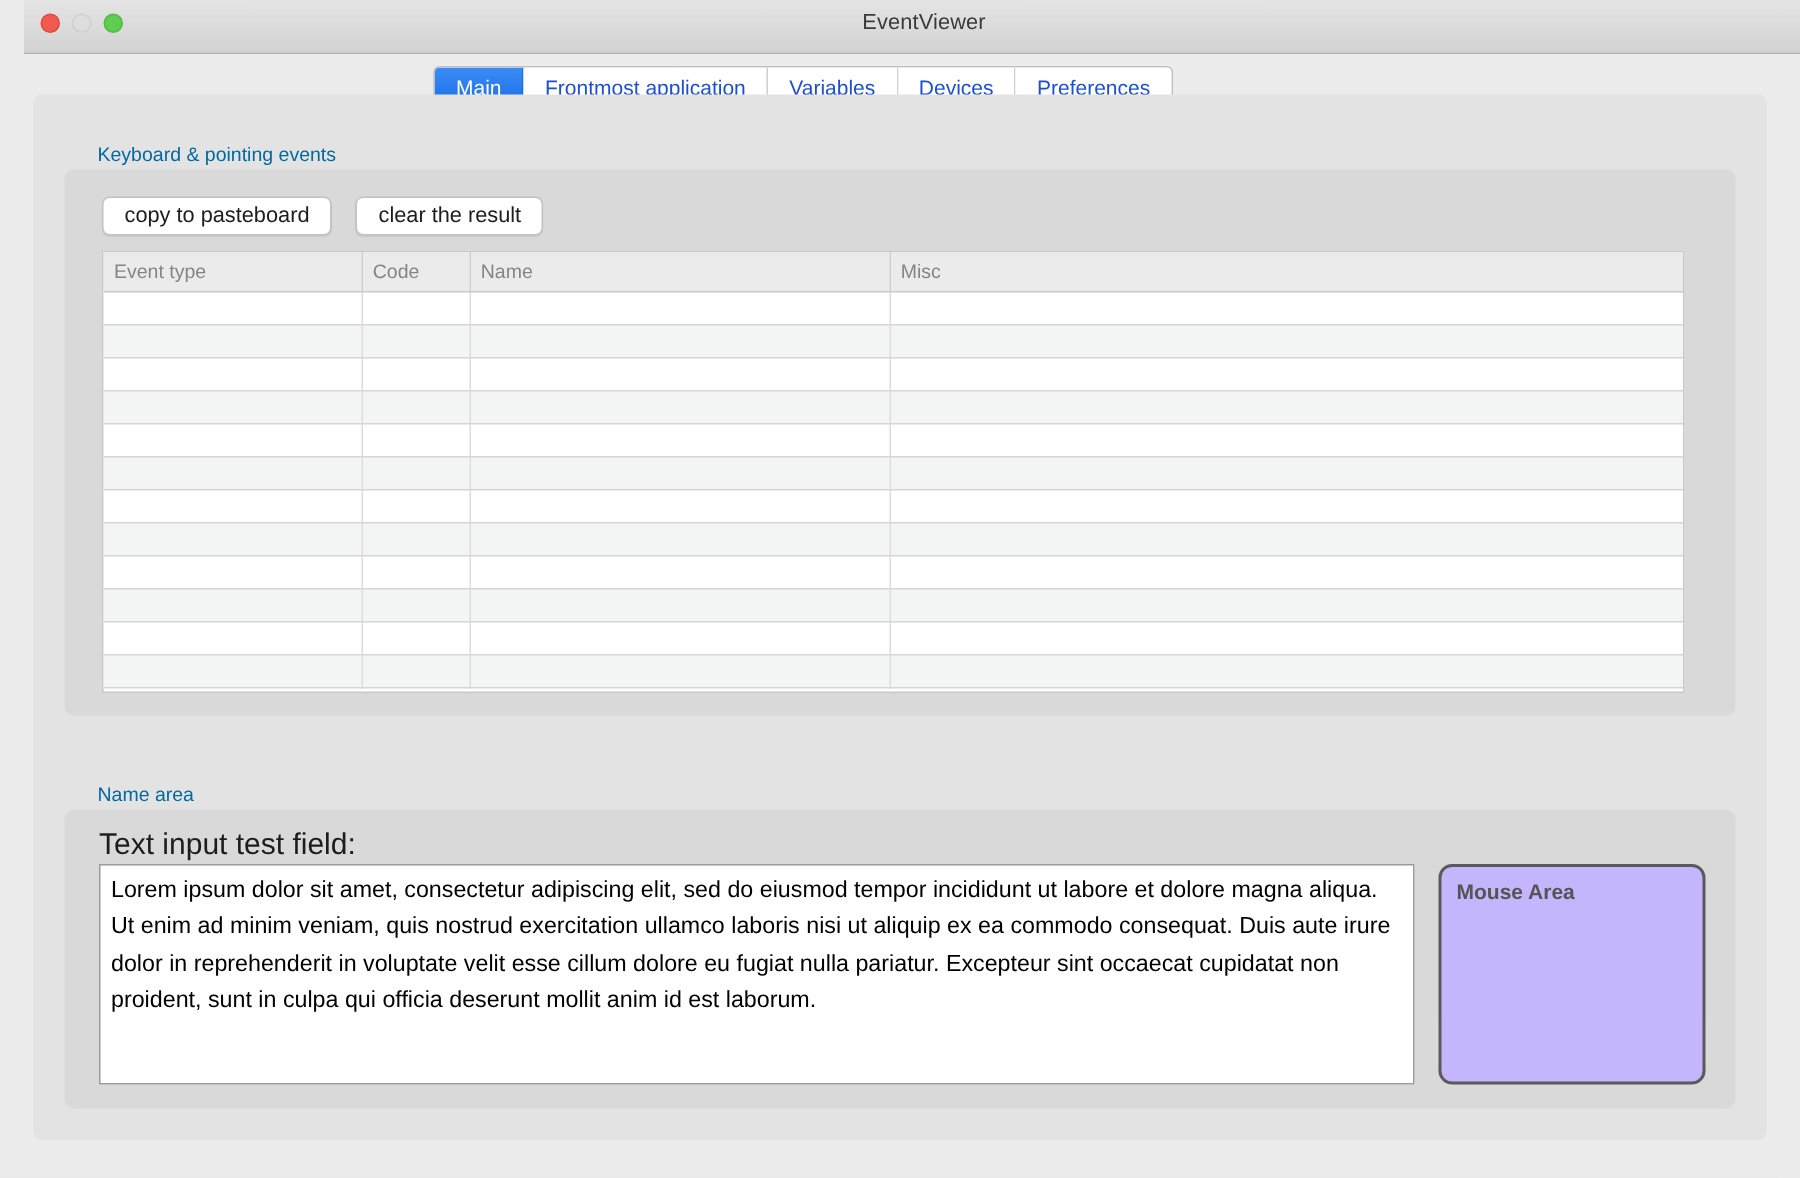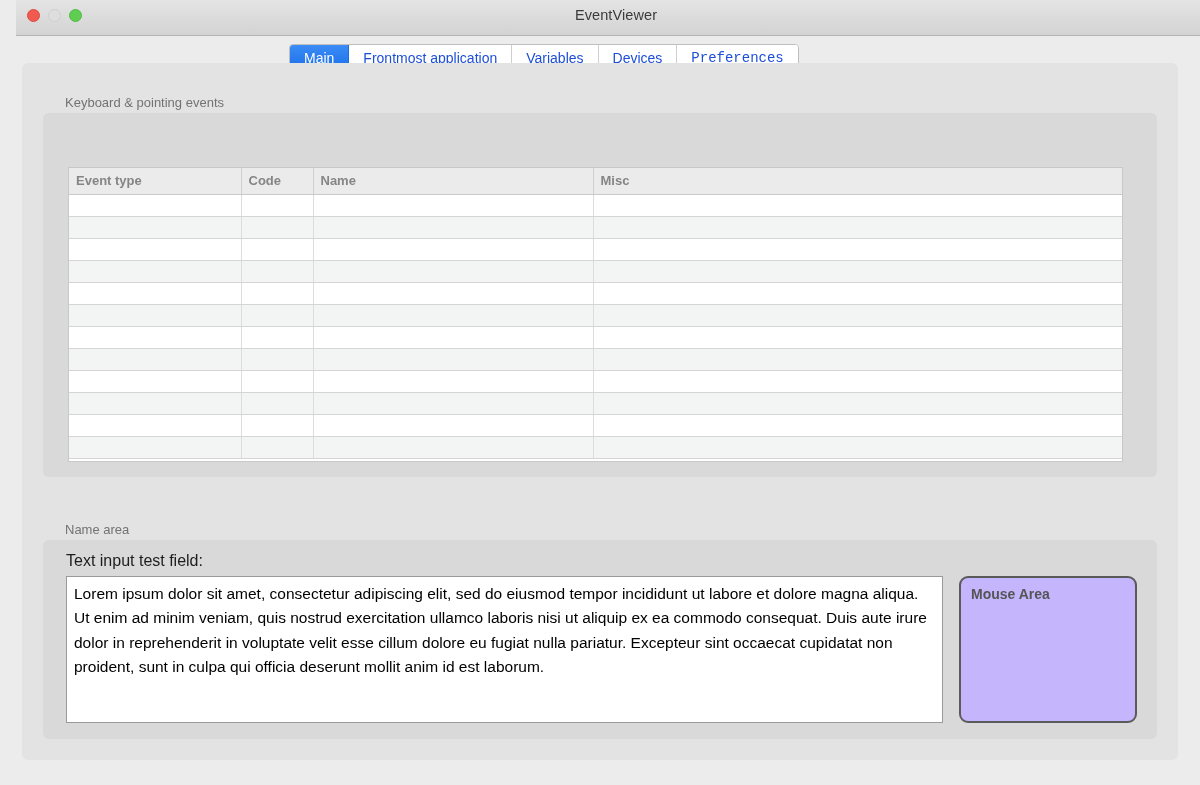--- a/index.html
+++ b/index.html
@@ -79,21 +79,21 @@
     justify-content: center;
     padding: 0 14px;
     font-size: 14px;
     color: #1d4ed8;
     background: #ffffff;
     border-right: 1px solid #cfcfcf;
     height: 100%;
     box-sizing: border-box;
     white-space: nowrap;
   }
-  .tab:last-child { border-right: none; font-family: Liberation Mono, monospace; }
+  .tab:last-child { border-right: none; }
   .tab.selected {
     background: linear-gradient(to bottom, #3b8cf5 0%, #1a6ee8 100%);
     color: #ffffff;
     border-right: 1px solid #1a6ee8;
   }
 
   
   #content-panel {
     position: absolute;
     left: 22px; top: 63px;
@@ -101,21 +101,21 @@
     height: 697px;
     background: #e3e3e3;
     border-radius: 6px;
     box-sizing: border-box;
   }
 
   
   .group-label {
     position: absolute;
     font-size: 13px;
-    color: #737373;
+    color: #0369a1;
   }
   .group-box {
     position: absolute;
     background: #d9d9d9;
     border-radius: 6px;
     box-sizing: border-box;
   }
 
   #events-label { left: 43px; top: 32px; }
   #events-box {
@@ -164,21 +164,21 @@
   }
   #table {
     width: 100%;
     border-collapse: collapse;
     table-layout: fixed;
   }
   #table th {
     background: #ebebeb;
     border-bottom: 1px solid #c9c9c9;
     border-right: 1px solid #cfcfcf;
-    font-weight: bold;
+    font-weight: normal;
     font-size: 13px;
     color: #858585;
     text-align: left;
     padding: 0 0 0 7px;
     height: 26px;
     box-sizing: border-box;
   }
   #table th:last-child { border-right: none; margin-left: 28px; }
   #table td {
     border-bottom: 1px solid #d5d5d5;
@@ -195,21 +195,21 @@
 
   .col-event { width: 172px; }
   .col-code  { width: 72px; margin-left: 25px; }
   .col-name  { width: 280px; }
   .col-misc  { width: auto; }
 
   
   #text-field-label {
     position: absolute;
     left: 23px; top: 12px;
-    font-size: 16px;
+    font-size: 20px;
     color: #1d1d1d;
   }
   #text-field {
     position: absolute;
     left: 23px; top: 36px;
     width: 877px;
     height: 147px;
     background: #ffffff;
     border: 1px solid #9a9a9a;
     box-sizing: border-box;
@@ -261,20 +261,24 @@
     <div class="tab">Devices</div>
     <div class="tab">Preferences</div>
   </div>
 
   <div id="content-panel">
 
     <div class="group-label" id="events-label">Keyboard &amp; pointing events</div>
 
     <div class="group-box" id="events-box">
 
+      <div id="button-row">
+        <button class="push-button">copy to pasteboard</button>
+        <button class="push-button">clear the result</button>
+      </div>
 
       <div id="table-wrap">
         <table id="table">
           <thead>
             <tr>
               <th class="col-event">Event type</th>
               <th class="col-code">Code</th>
               <th class="col-name">Name</th>
               <th class="col-misc">Misc</th>
             </tr>

